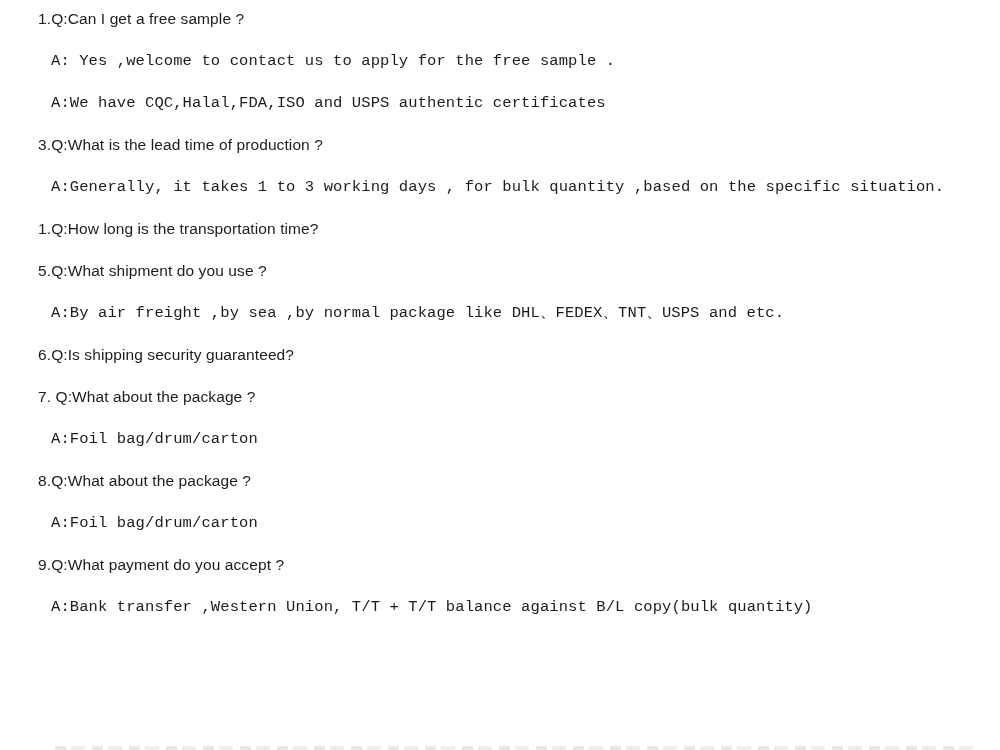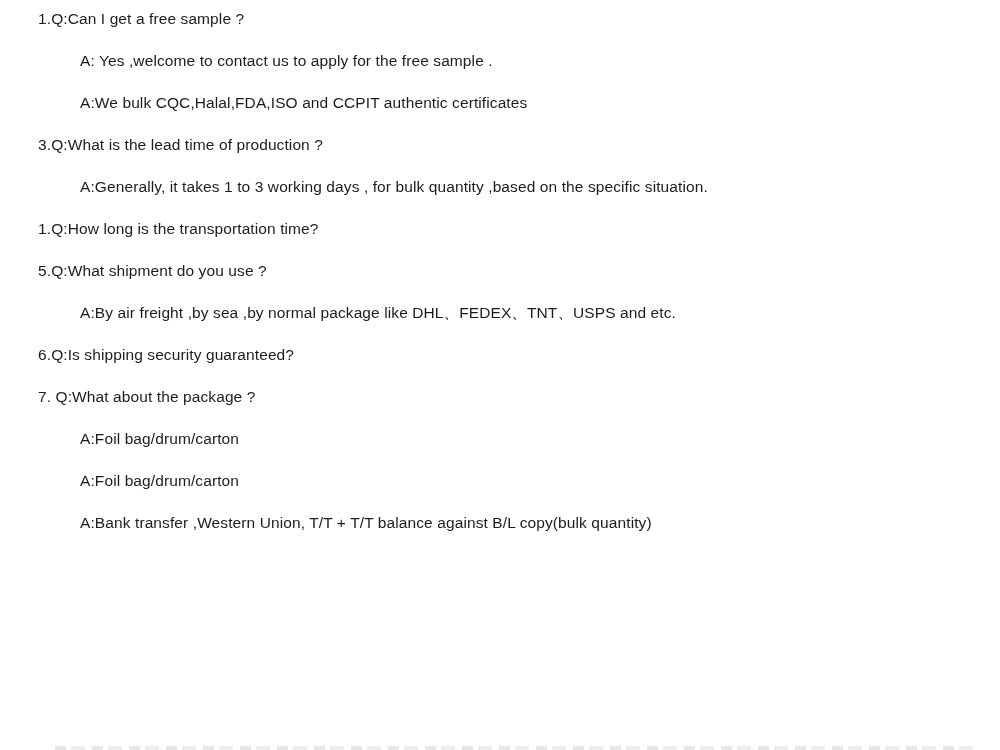--- a/index.html
+++ b/index.html
@@ -22,21 +22,21 @@
   }
   .line {
     height: 42px;
     line-height: 42px;
     font-size: 15.5px;
     color: #1c1c1c;
     white-space: nowrap;
     letter-spacing: 0.1px;
   }
   .q-line { padding-left: 38px; }
-  .a-line { padding-left: 80px; }
+  .a-line { padding-left: 51px; font-family: Liberation Mono, monospace; }
   
   .clipped-artifact {
     position: absolute;
     top: 746px;
     left: 55px;
     width: 925px;
     height: 4px;
     background: repeating-linear-gradient(
       90deg,
       #e3e3e3 0px, #e3e3e3 11px,
@@ -47,33 +47,35 @@
     opacity: 0.85;
   }
 </style>
 </head>
 <body>
 
 <div class="faq-document">
   <div class="line q-line">1.Q:Can I get a free sample ?</div>
   <div class="line a-line">A: Yes ,welcome to contact us to apply for the free sample .</div>
 
-  <div class="line a-line">A:We bulk CQC,Halal,FDA,ISO and CCPIT authentic certificates</div>
+  <div class="line a-line">A:We have CQC,Halal,FDA,ISO and USPS authentic certificates</div>
 
   <div class="line q-line">3.Q:What is the lead time of production ?</div>
   <div class="line a-line">A:Generally, it takes 1 to 3 working days , for bulk quantity ,based on the specific situation.</div>
 
   <div class="line q-line">1.Q:How long is the transportation time?</div>
 
   <div class="line q-line">5.Q:What shipment do you use ?</div>
   <div class="line a-line">A:By air freight ,by sea ,by normal package like DHL、FEDEX、TNT、USPS and etc.</div>
 
   <div class="line q-line">6.Q:Is shipping security guaranteed?</div>
 
   <div class="line q-line">7. Q:What about the package ?</div>
   <div class="line a-line">A:Foil bag/drum/carton</div>
 
+  <div class="line q-line">8.Q:What about the package ?</div>
   <div class="line a-line">A:Foil bag/drum/carton</div>
 
+  <div class="line q-line">9.Q:What payment do you accept ?</div>
   <div class="line a-line">A:Bank transfer ,Western Union, T/T + T/T balance against B/L copy(bulk quantity)</div>
 </div>
 
 <div class="clipped-artifact"></div>
 
 </body></html>

